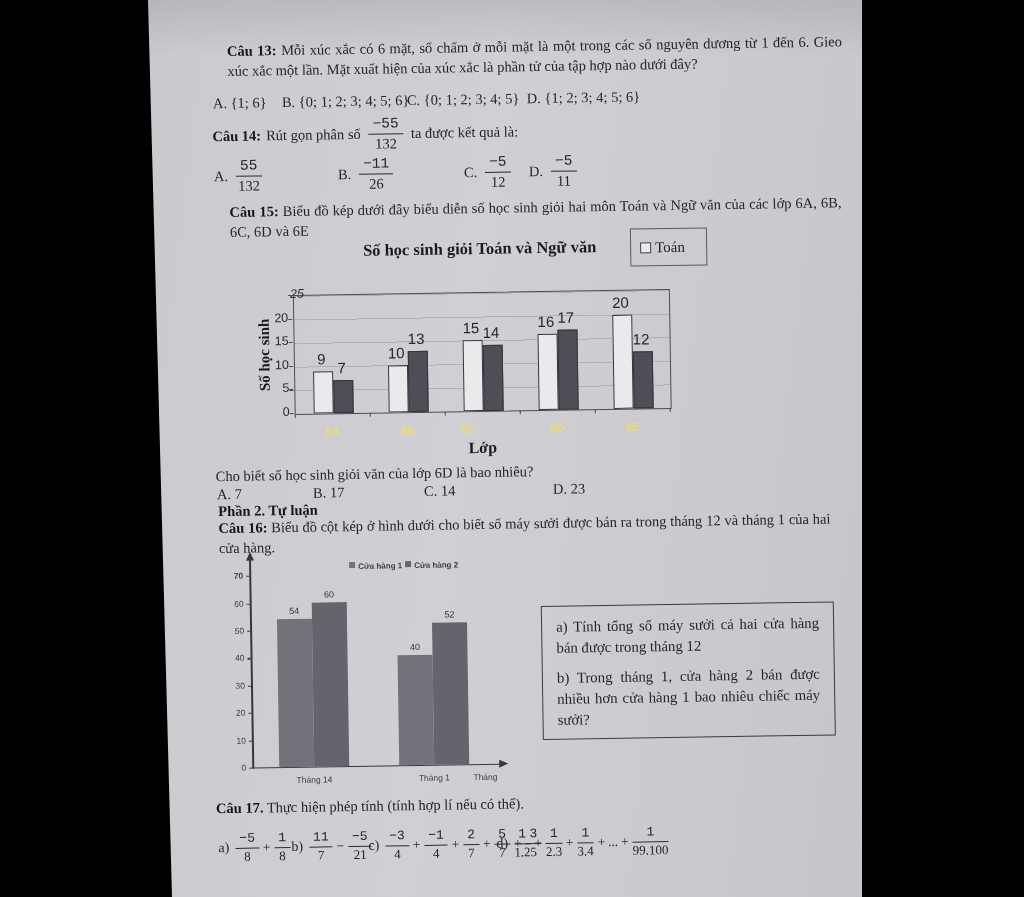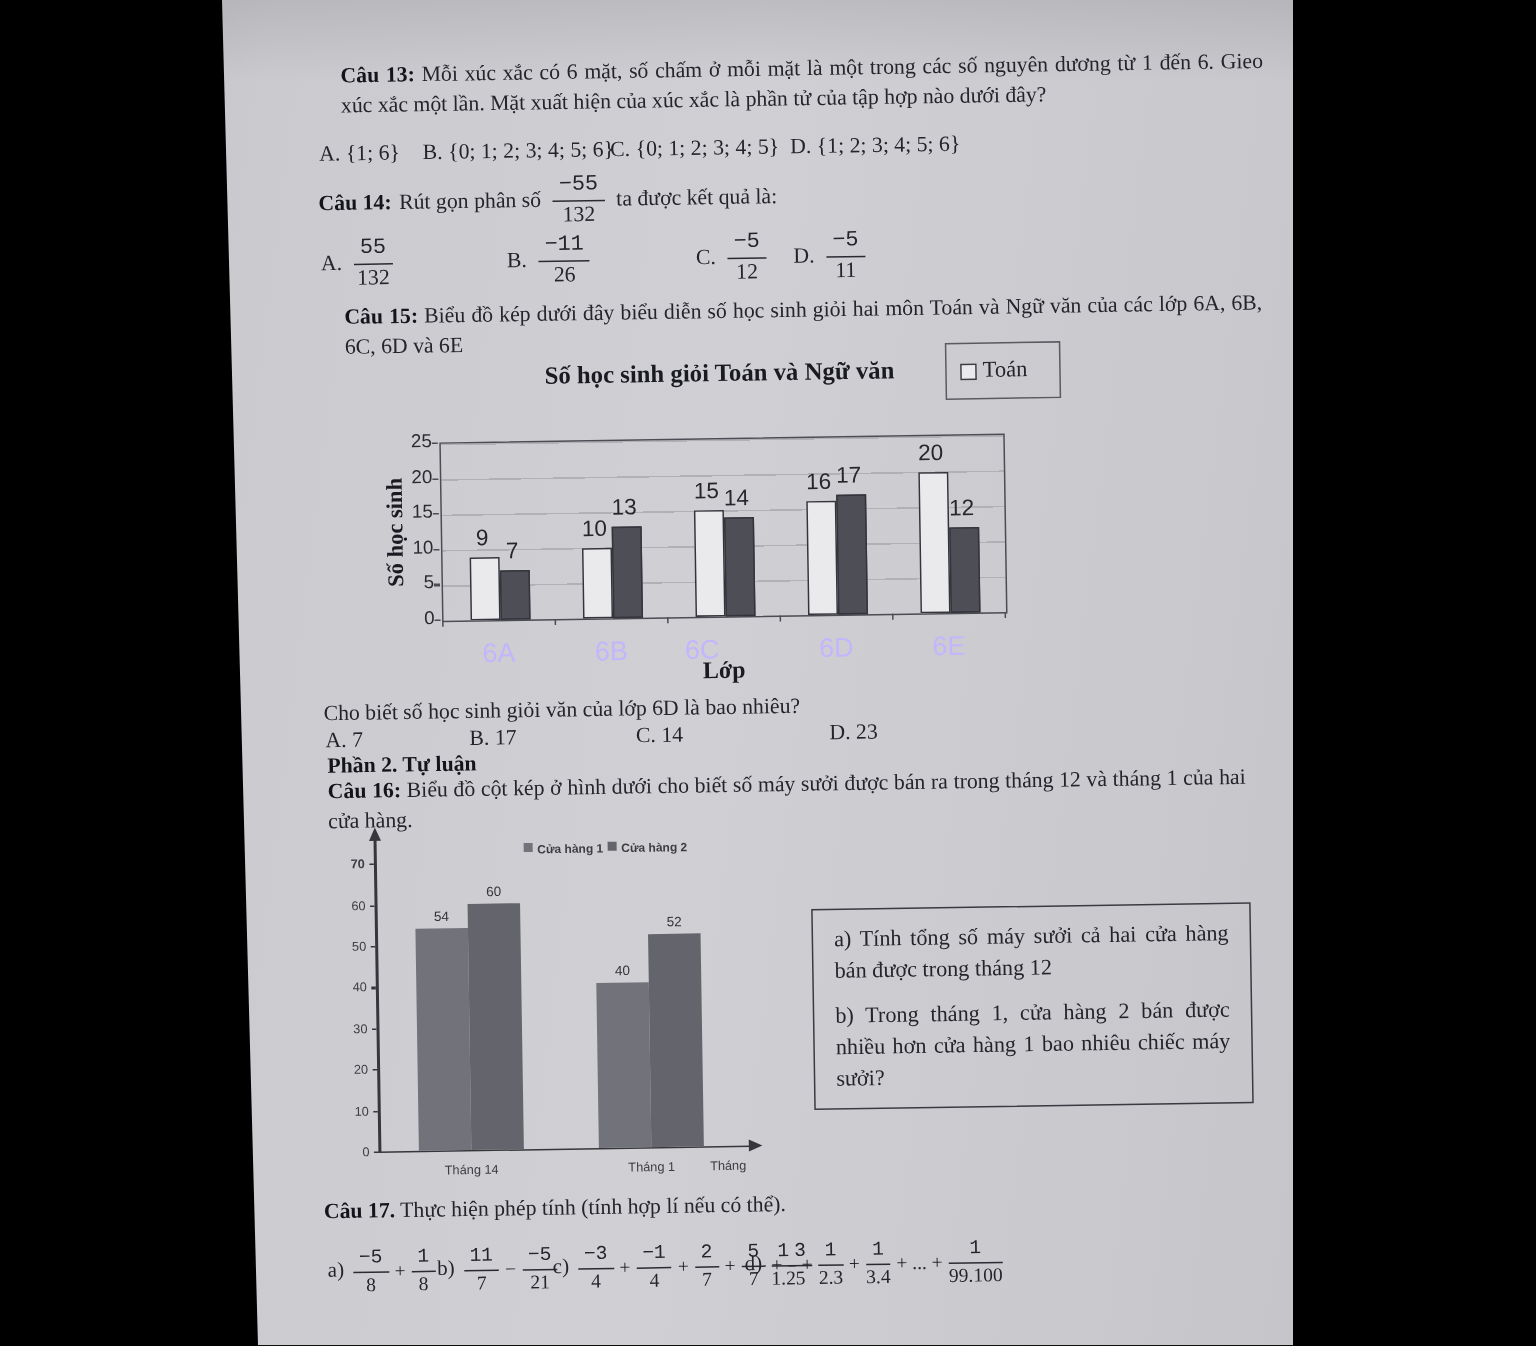--- a/index.html
+++ b/index.html
@@ -31,21 +31,21 @@
   #c1-legend{position:absolute;left:633px;top:231px;width:77px;height:38px;border:1px solid #5a5a60;
              display:flex;align-items:center;padding-left:9px;font-size:15px;box-sizing:border-box;}
   .sq{display:inline-block;width:9px;height:9px;border:1.4px solid #3c3c44;background:#eaeaec;margin-right:4px;}
   #c1-plot{position:absolute;left:295px;top:292px;width:375px;height:118px;
            border:1.3px solid #4c4c54;box-sizing:content-box;
            background-image:repeating-linear-gradient(to top,transparent 0 22.6px,#b0b0b5 22.6px 23.6px);}
   .c1-bar0{position:absolute;bottom:0;background:#eaeaec;border:1.7px solid #34343c;box-sizing:border-box;}
   .c1-bar1{position:absolute;bottom:0;background:#4e4e57;border:1px solid #34343c;box-sizing:border-box;}
   .c1-val{position:absolute;width:36px;text-align:center;font-size:15px;color:#26262c;}
   .c1-ytick{position:absolute;width:30px;text-align:right;font-size:12.5px;color:#2a2a30;}
-  .c1-cat{position:absolute;width:40px;text-align:center;font-size:18px;color:#c4b5fd;}
+  .c1-cat{position:absolute;width:40px;text-align:center;font-size:11px;color:#fde047;}
   #c1-ylabel{position:absolute;left:196px;top:343px;width:140px;text-align:center;
              font-weight:bold;font-size:15px;transform:rotate(-90deg);color:#1a1a22;}
   #c1-xlabel{position:absolute;left:295px;top:439px;width:375px;text-align:center;
              font-weight:bold;font-size:16px;color:#1a1a22;}
   .xtick{position:absolute;width:1.2px;height:4px;background:#4c4c54;}
   .ytickmark{position:absolute;width:4px;height:1.2px;background:#4c4c54;}
   #c2-yaxis{position:absolute;left:247px;top:556px;width:1.6px;height:209px;background:#36363c;}
   #c2-xaxis{position:absolute;left:247px;top:763.5px;width:248px;height:1.6px;background:#36363c;}
   #c2-yarrow{position:absolute;left:243.5px;top:548px;width:0;height:0;border-left:4.5px solid transparent;
              border-right:4.5px solid transparent;border-bottom:9px solid #36363c;}
@@ -123,21 +123,21 @@
         <div class="c1-ytick sans" style="left: 260px; top: 402px;">0</div>
         <div class="ytickmark" style="left: 290px; top: 410px;"></div>
         <div class="c1-ytick sans" style="left: 260px; top: 378.4px;">5</div>
         <div class="ytickmark" style="left: 290px; top: 386.4px;"></div>
         <div class="c1-ytick sans" style="left: 260px; top: 354.8px;">10</div>
         <div class="ytickmark" style="left: 290px; top: 362.8px;"></div>
         <div class="c1-ytick sans" style="left: 260px; top: 331.2px;">15</div>
         <div class="ytickmark" style="left: 290px; top: 339.2px;"></div>
         <div class="c1-ytick sans" style="left: 260px; top: 307.6px;">20</div>
         <div class="ytickmark" style="left: 290px; top: 315.6px;"></div>
-        <div class="c1-ytick sans" style="left: 260px; top: 284px;">25</div>
+        <div class="c1-ytick sans" style="left: 276px; top: 284px; font-style: italic;">25</div>
         <div class="ytickmark" style="left: 290px; top: 292px;"></div>
         <div class="c1-cat sans" style="left: 312.5px; top: 423px;">6A</div>
         <div class="xtick" style="left: 295px; top: 411px;"></div>
         <div class="c1-val sans" style="left: 304.5px; top: 347.52px;">9</div>
         <div class="c1-val sans" style="left: 324.5px; top: 356.96px;">7</div>
         <div class="c1-cat sans" style="left: 387.5px; top: 423px;">6B</div>
         <div class="xtick" style="left: 370px; top: 411px;"></div>
         <div class="c1-val sans" style="left: 379.5px; top: 342.8px;">10</div>
         <div class="c1-val sans" style="left: 399.5px; top: 328.64px;">13</div>
         <div class="c1-cat sans" style="left: 448px; top: 423px;">6C</div>

